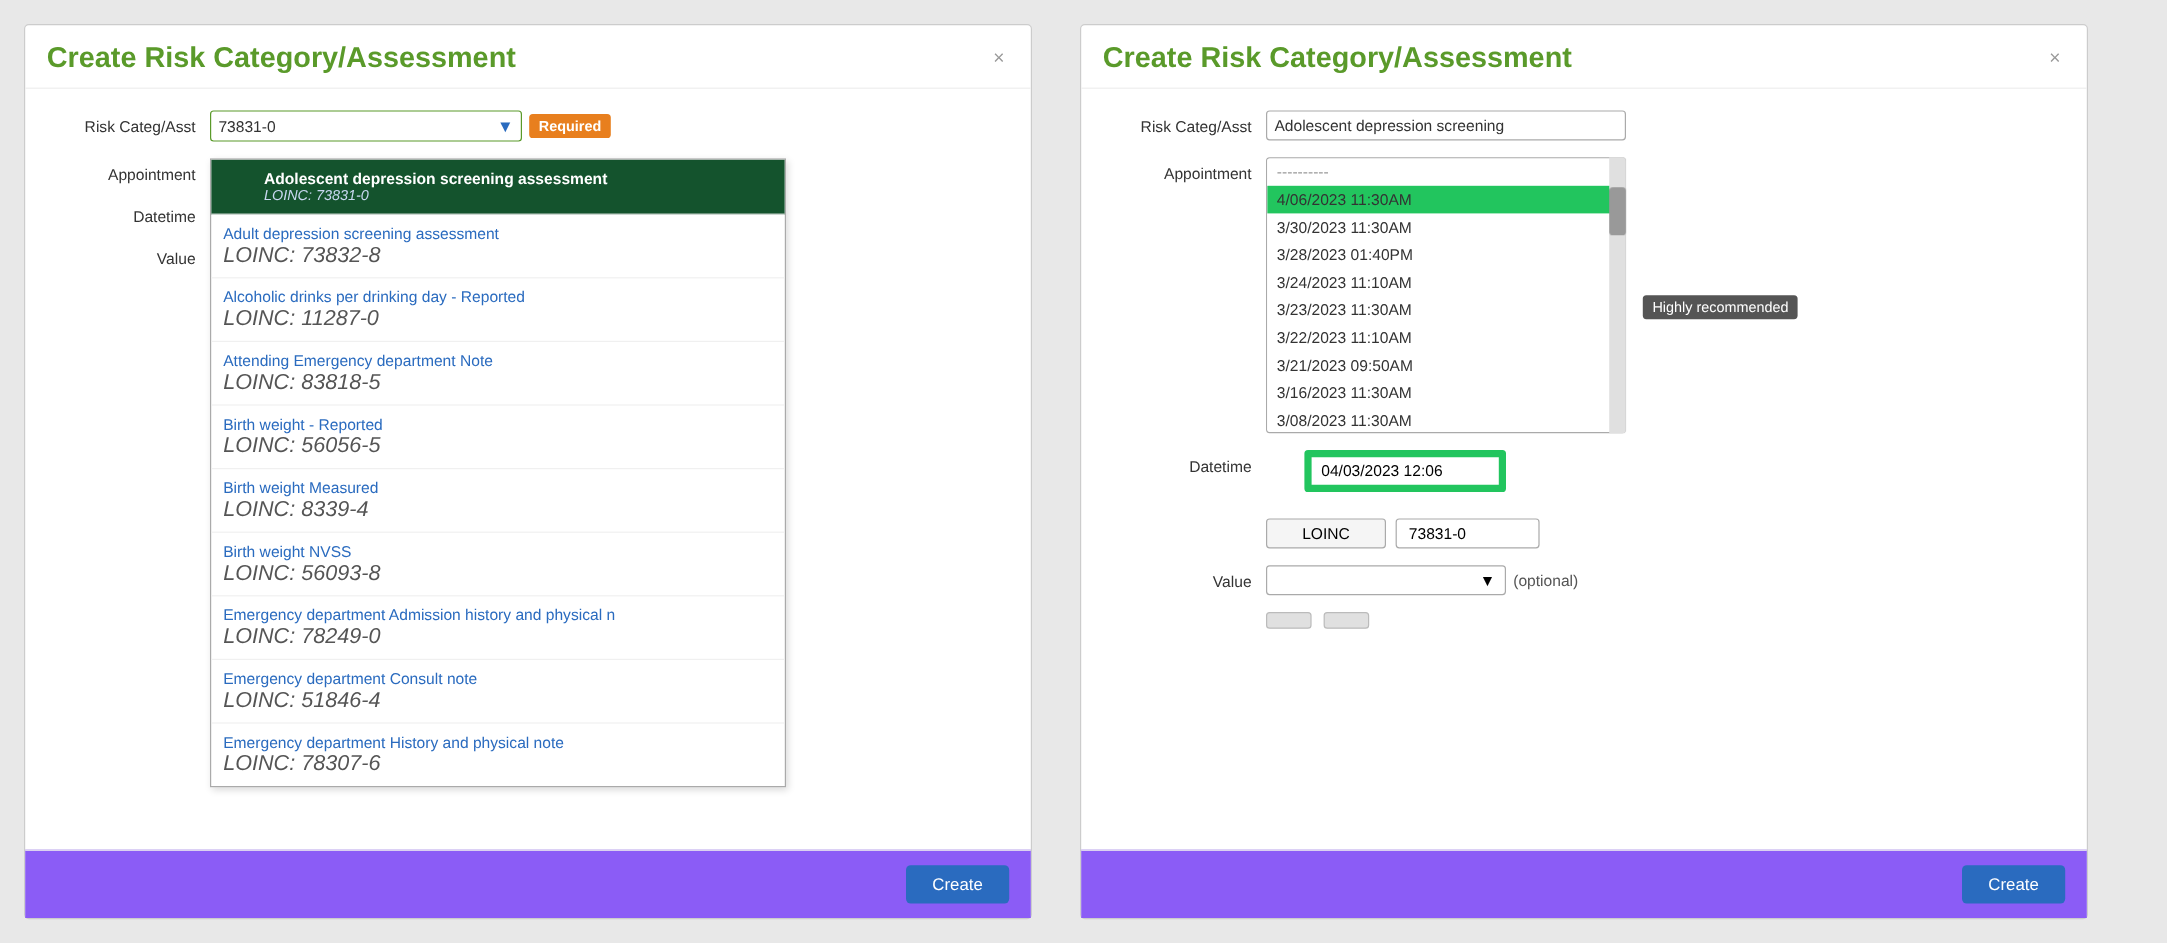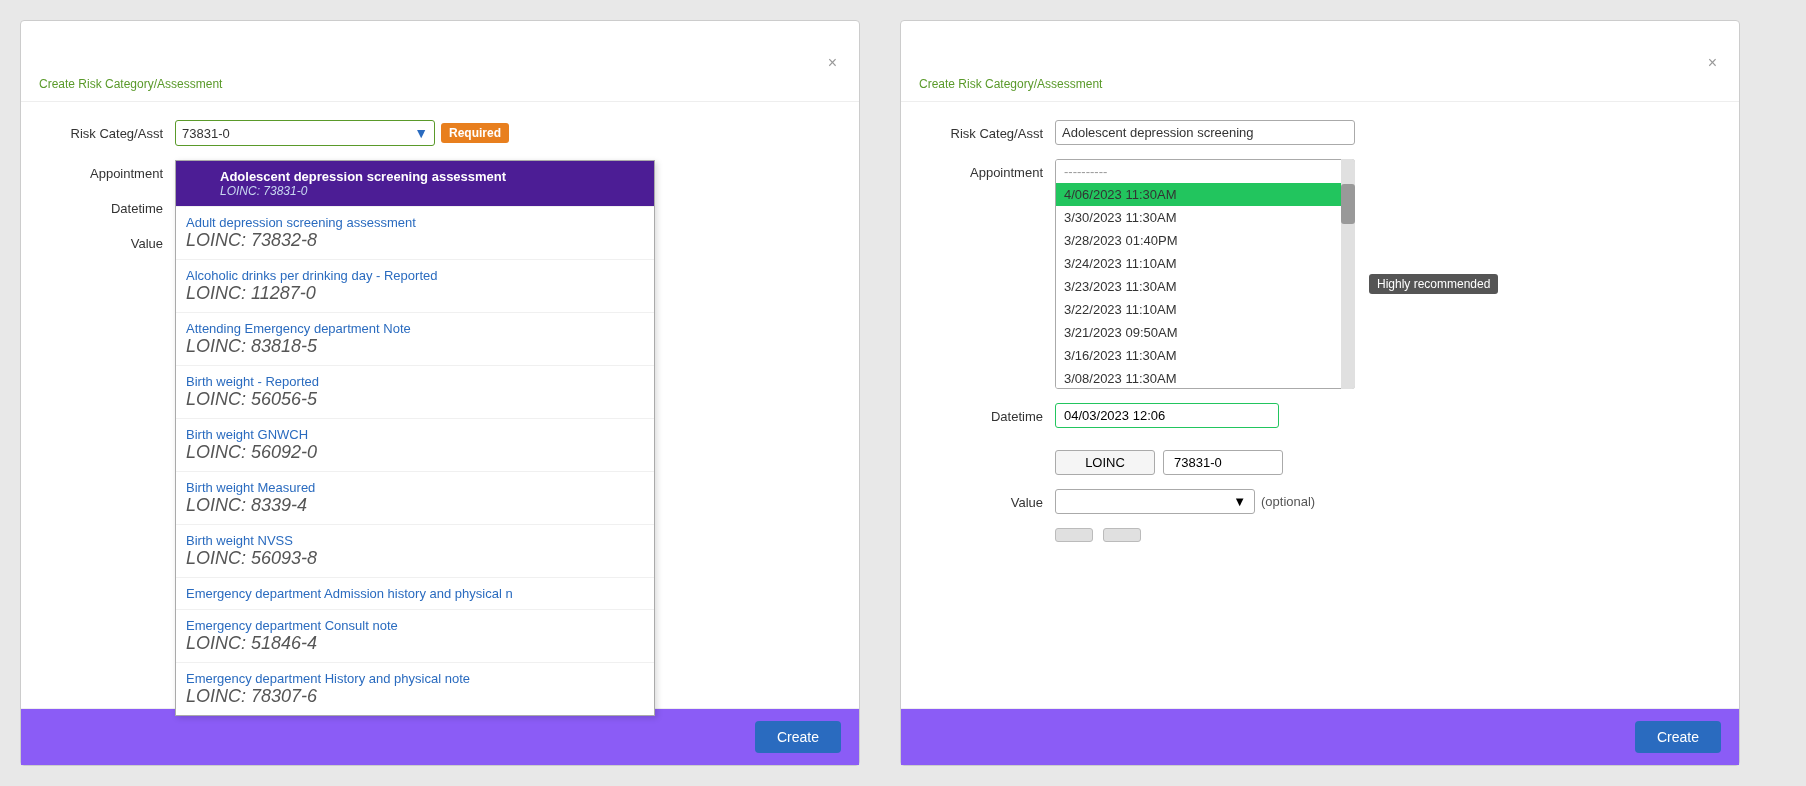--- a/index.html
+++ b/index.html
@@ -20,23 +20,22 @@
     .dialog-header {
       padding: 14px 18px 10px;
       border-bottom: 1px solid #eee;
       display: flex;
       justify-content: space-between;
       align-items: center;
     }
 
     .dialog-title {
       color: #5a9a2a;
-      font-size: 12px;
-      font-weight: normal;
-      margin-top: 42px;
+      font-size: 24px;
+      font-weight: bold;
     }
 
     .close-btn {
       color: #999;
       font-size: 16px;
       cursor: pointer;
       background: none;
       border: none;
       padding: 0 4px;
     }
@@ -121,21 +120,21 @@
       padding: 8px 10px;
       cursor: pointer;
       border-bottom: 1px solid #f0f0f0;
     }
 
     .dropdown-item:last-child {
       border-bottom: none;
     }
 
     .dropdown-item.selected {
-      background: #4c1d95;
+      background: #14532d;
       padding-left: 44px;
     }
 
     .dropdown-item.selected .item-name {
       color: #fff;
       font-weight: bold;
       font-size: 13px;
     }
 
     .dropdown-item.selected .item-loinc {
@@ -208,26 +207,27 @@
       background: #555;
       color: #fff;
       padding: 3px 8px;
       border-radius: 3px;
       font-size: 12px;
       margin-top: 20px;
       display: inline-block;
     }
 
     .datetime-input {
-      border: 1px solid #22c55e;
+      border: 6px solid #22c55e;
       border-radius: 3px;
       padding: 4px 8px;
       font-size: 13px;
-      width: 224px;
+      width: 168px;
       outline: none;
+      margin-left: 32px;
     }
 
     .loinc-row {
       display: flex;
       gap: 8px;
       margin-top: 8px;
     }
 
     .loinc-label-box {
       border: 1px solid #aaa;
@@ -342,33 +342,30 @@
         </div>
         <div class="dropdown-item">
           <div class="item-name">Attending Emergency department Note</div>
           <div class="item-loinc">LOINC: 83818-5</div>
         </div>
         <div class="dropdown-item">
           <div class="item-name">Birth weight - Reported</div>
           <div class="item-loinc">LOINC: 56056-5</div>
         </div>
         <div class="dropdown-item">
-          <div class="item-name">Birth weight GNWCH</div>
-          <div class="item-loinc">LOINC: 56092-0</div>
-        </div>
-        <div class="dropdown-item">
           <div class="item-name">Birth weight Measured</div>
           <div class="item-loinc">LOINC: 8339-4</div>
         </div>
         <div class="dropdown-item">
           <div class="item-name">Birth weight NVSS</div>
           <div class="item-loinc">LOINC: 56093-8</div>
         </div>
         <div class="dropdown-item">
           <div class="item-name">Emergency department Admission history and physical n</div>
+          <div class="item-loinc">LOINC: 78249-0</div>
         </div>
         <div class="dropdown-item">
           <div class="item-name">Emergency department Consult note</div>
           <div class="item-loinc">LOINC: 51846-4</div>
         </div>
         <div class="dropdown-item">
           <div class="item-name">Emergency department History and physical note</div>
           <div class="item-loinc">LOINC: 78307-6</div>
         </div>
       </div>

